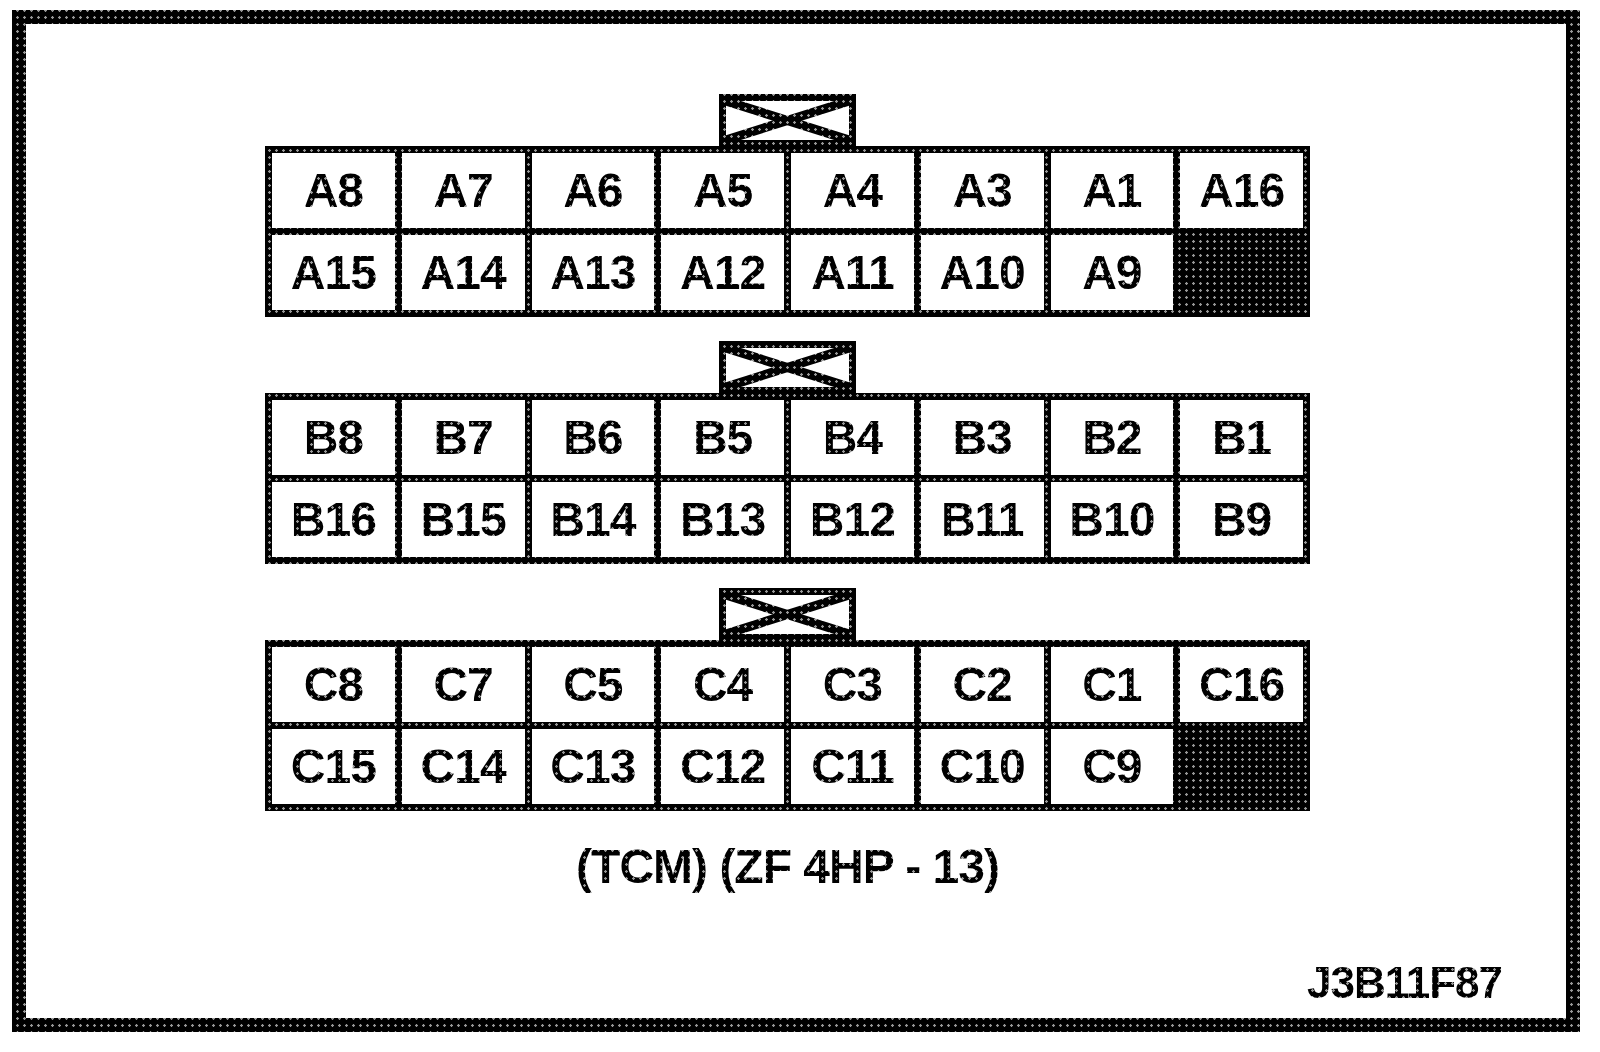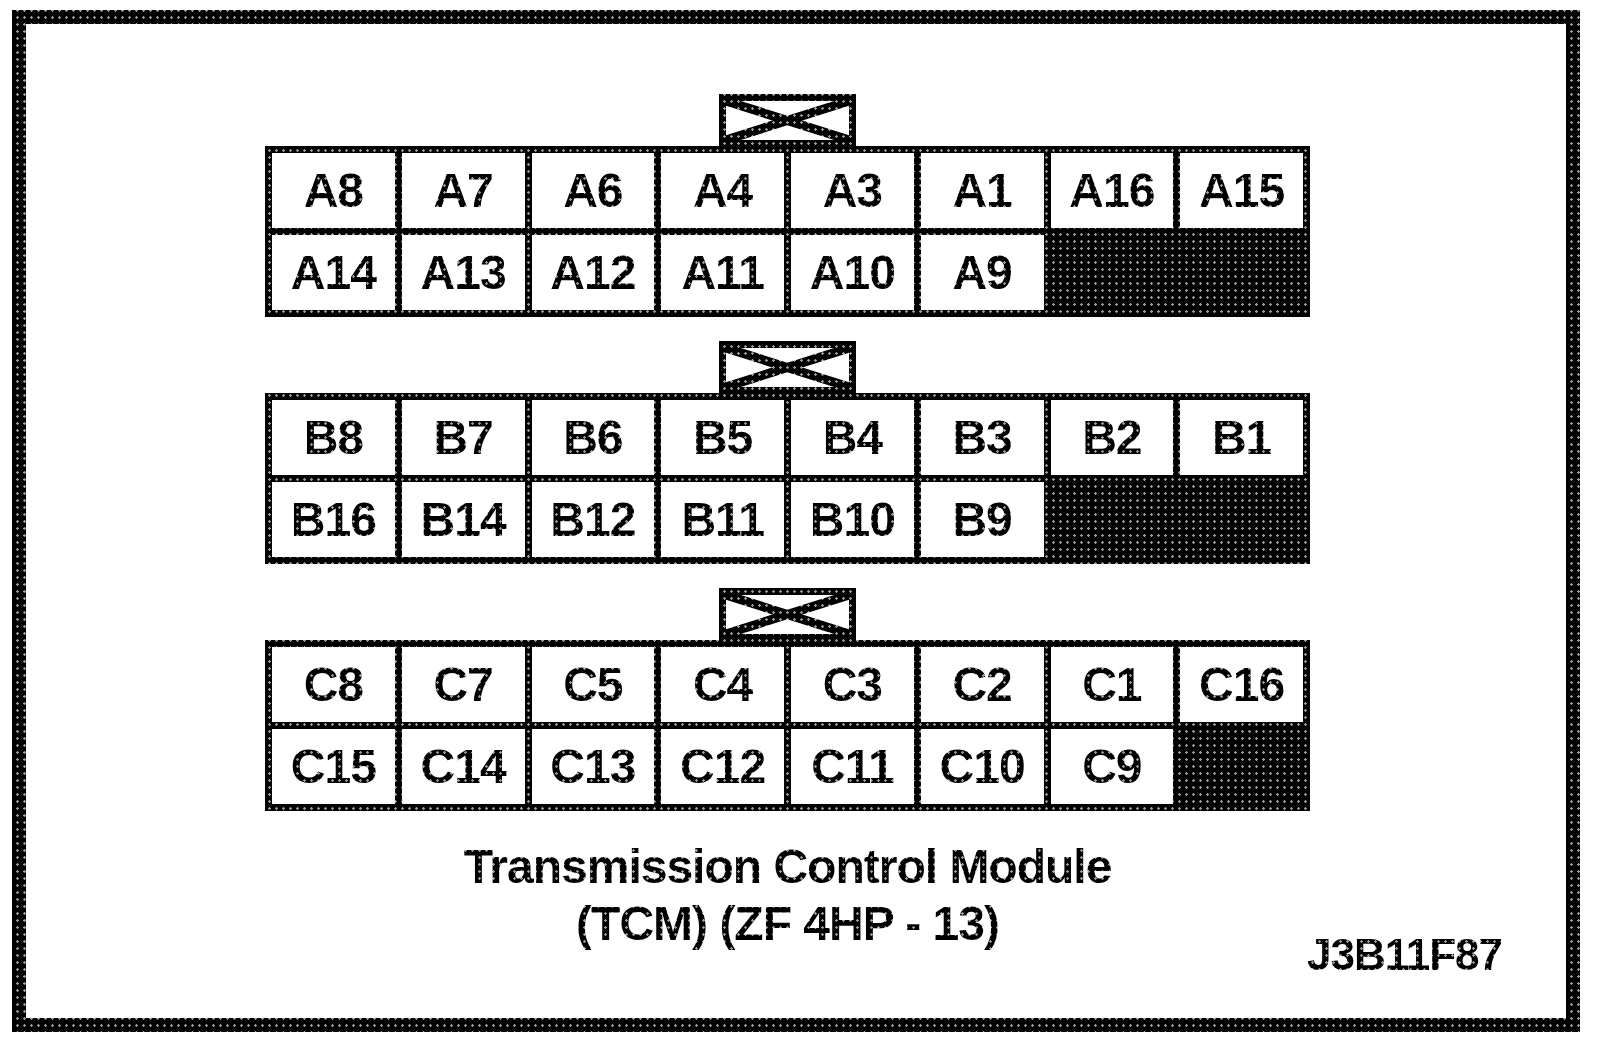--- a/index.html
+++ b/index.html
@@ -74,21 +74,21 @@
     width: 1045px;
     text-align: center;
     font-size: 48px;
     font-weight: 700;
     letter-spacing: -1px;
     line-height: 57px;
   }
   .figure-code {
     position: absolute;
     left: 1200px;
-    top: 930px;
+    top: 958px;
     width: 302px;
     text-align: right;
     font-size: 44px;
     font-weight: 700;
     letter-spacing: -1px;
   }
   
   .halftone {
     position: absolute;
     left: 0;
@@ -112,20 +112,21 @@
     <div class="keybox">
       <svg viewBox="0 0 123 39" preserveAspectRatio="none">
         <line x1="0" y1="0" x2="123" y2="39" stroke="#000" stroke-width="9"></line>
         <line x1="0" y1="39" x2="123" y2="0" stroke="#000" stroke-width="9"></line>
       </svg>
     </div>
     <div class="pin-grid">
       <div class="pin-cell">A8</div>
       <div class="pin-cell">A7</div>
       <div class="pin-cell">A6</div>
+      <div class="pin-cell">A5</div>
       <div class="pin-cell">A4</div>
       <div class="pin-cell">A3</div>
       <div class="pin-cell">A1</div>
       <div class="pin-cell">A16</div>
       <div class="pin-cell">A15</div>
       <div class="pin-cell">A14</div>
       <div class="pin-cell">A13</div>
       <div class="pin-cell">A12</div>
       <div class="pin-cell">A11</div>
       <div class="pin-cell">A10</div>
@@ -143,21 +144,23 @@
     <div class="pin-grid">
       <div class="pin-cell">B8</div>
       <div class="pin-cell">B7</div>
       <div class="pin-cell">B6</div>
       <div class="pin-cell">B5</div>
       <div class="pin-cell">B4</div>
       <div class="pin-cell">B3</div>
       <div class="pin-cell">B2</div>
       <div class="pin-cell">B1</div>
       <div class="pin-cell">B16</div>
+      <div class="pin-cell">B15</div>
       <div class="pin-cell">B14</div>
+      <div class="pin-cell">B13</div>
       <div class="pin-cell">B12</div>
       <div class="pin-cell">B11</div>
       <div class="pin-cell">B10</div>
       <div class="pin-cell">B9</div>
     </div>
   </div>
 
   <div class="connector" style="top: 588px;">
     <div class="keybox">
       <svg viewBox="0 0 123 39" preserveAspectRatio="none">
@@ -178,21 +181,20 @@
       <div class="pin-cell">C14</div>
       <div class="pin-cell">C13</div>
       <div class="pin-cell">C12</div>
       <div class="pin-cell">C11</div>
       <div class="pin-cell">C10</div>
       <div class="pin-cell">C9</div>
     </div>
   </div>
 
   <div class="caption">
-    <div>Transmission Control Module</div>
     <div>(TCM) (ZF 4HP - 13)</div>
   </div>
 
   <div class="figure-code">J3B11F87</div>
 
   <div class="halftone"></div>
 
 </div>
 
 </body></html>

